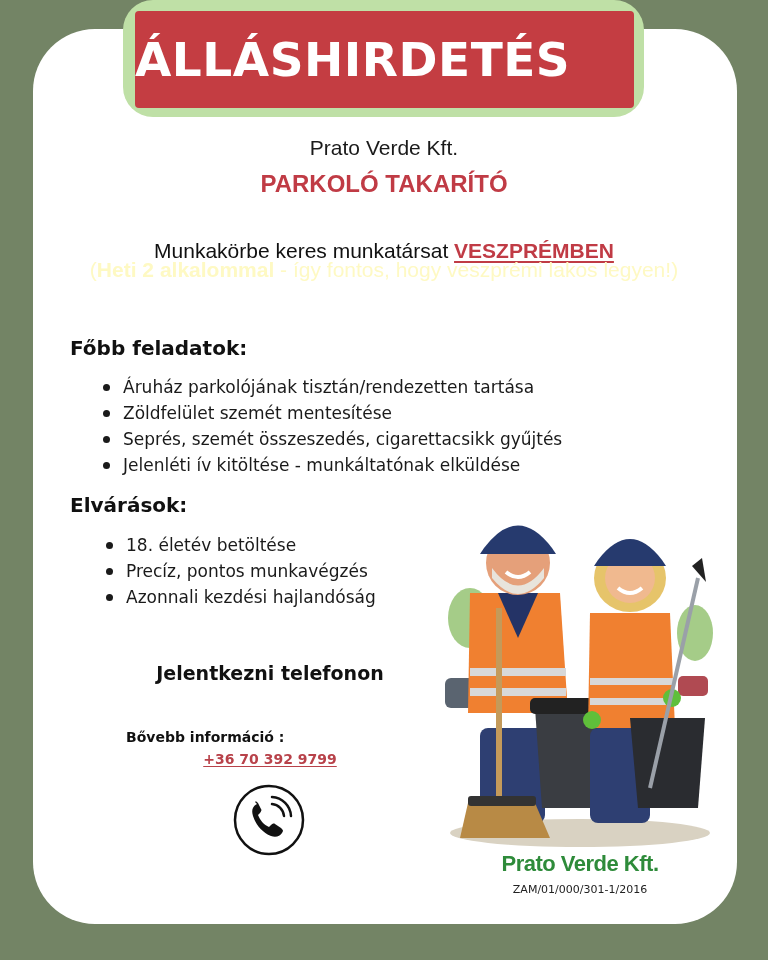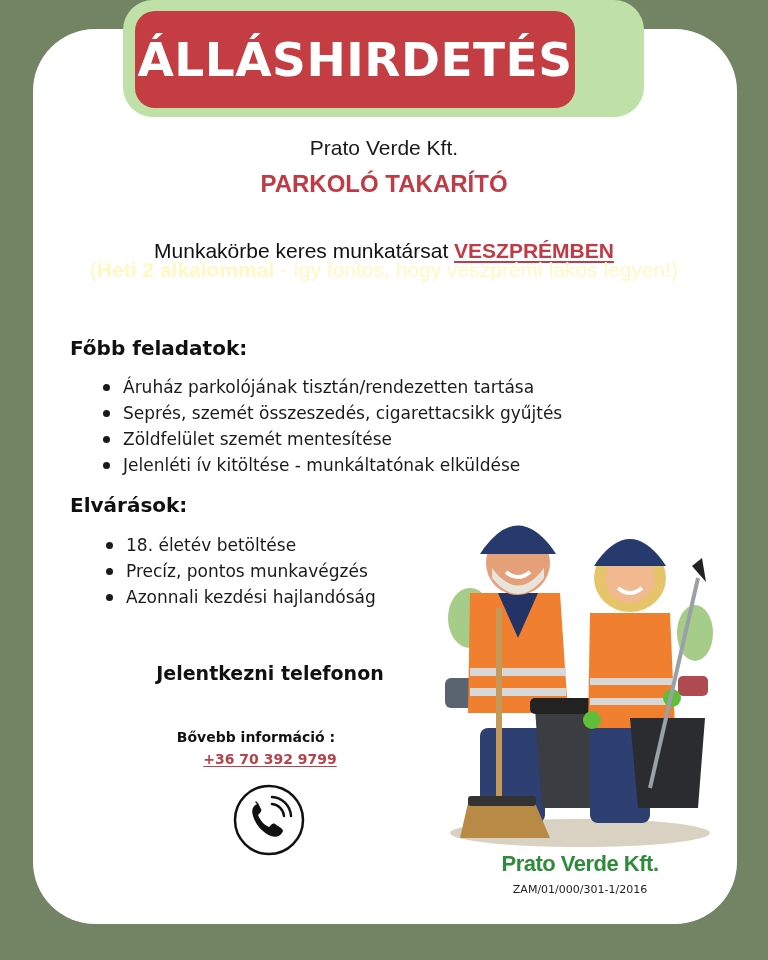--- a/index.html
+++ b/index.html
@@ -11,23 +11,23 @@
   }
   .card {
     position: absolute; left: 33px; top: 29px; width: 704px; height: 895px;
     background: #ffffff; border-radius: 62px;
   }
   .banner-outer {
     position: absolute; left: 123px; top: 0px; width: 521px; height: 117px;
     background: #bfe0a6; border-radius: 30px;
   }
   .banner-inner {
-    position: absolute; left: 135px; top: 11px; width: 440px; height: 97px;
-    background: #c43d42; border-radius: 20px;
-    display: flex; align-items: center; justify-content: center;
+    position: absolute; left: 135px; top: 11px; width: 499px; height: 97px;
+    background: #c43d42; border-radius: 4px;
+    display: flex; align-items: center; justify-content: flex-start;
   }
   .banner-title {
     color: #ffffff; font-family: "DejaVu Sans", sans-serif; font-weight: bold;
     font-size: 47px; letter-spacing: 0.5px;
   }
   .abs { position: absolute; }
   .center { text-align: center; left: 0; width: 768px; }
   .company {
     top: 136px; font-size: 21px; color: #1a1a1a;
     font-family: "Liberation Sans", sans-serif;
@@ -57,21 +57,21 @@
   }
   ul.list li::before {
     content: ""; position: absolute; left: 0; top: 10px; width: 7px; height: 7px;
     background: #1a1a1a; border-radius: 50%;
   }
   .apply {
     left: 130px; width: 280px; top: 659px; text-align: center;
     font-family: "DejaVu Sans", sans-serif; font-weight: bold; font-size: 19px; color: #111; line-height: 28px;
   }
   .more {
-    left: 116px; width: 280px; top: 729px; text-align: center;
+    left: 126px; width: 280px; top: 729px; text-align: left;
     font-family: "DejaVu Sans", sans-serif; font-weight: bold; font-size: 14px; color: #111;
   }
   .phone {
     left: 130px; width: 280px; top: 751px; text-align: center;
     font-family: "DejaVu Sans", sans-serif; font-weight: bold; font-size: 14px; color: #b8424a;
   }
   .phone span { text-decoration: underline; text-underline-offset: 2px; cursor: pointer; }
   .phone-icon {
     left: 233px; top: 784px; width: 72px; height: 72px;
   }
@@ -105,22 +105,22 @@
   <span>Munkakörbe keres munkatársat </span><span class="city">VESZPRÉMBEN</span>
 </div>
 
 <div class="abs center freq">
   <span>(</span><b>Heti 2 alkalommal</b><span> - így fontos, hogy veszprémi lakos legyen!)</span>
 </div>
 
 <div class="abs section-h" style="top:336px;">Főbb feladatok:</div>
 <ul class="list" style="left:103px; top:374px;">
   <li>Áruház parkolójának tisztán/rendezetten tartása</li>
+  <li>Zöldfelület szemét mentesítése</li>
   <li>Seprés, szemét összeszedés, cigarettacsikk gyűjtés</li>
-  <li>Zöldfelület szemét mentesítése</li>
   <li>Jelenléti ív kitöltése - munkáltatónak elküldése</li>
 </ul>
 
 <div class="abs section-h" style="top:493px;">Elvárások:</div>
 <ul class="list" style="left:106px; top:532px;">
   <li>18. életév betöltése</li>
   <li>Precíz, pontos munkavégzés</li>
   <li>Azonnali kezdési hajlandóság</li>
 </ul>
 

